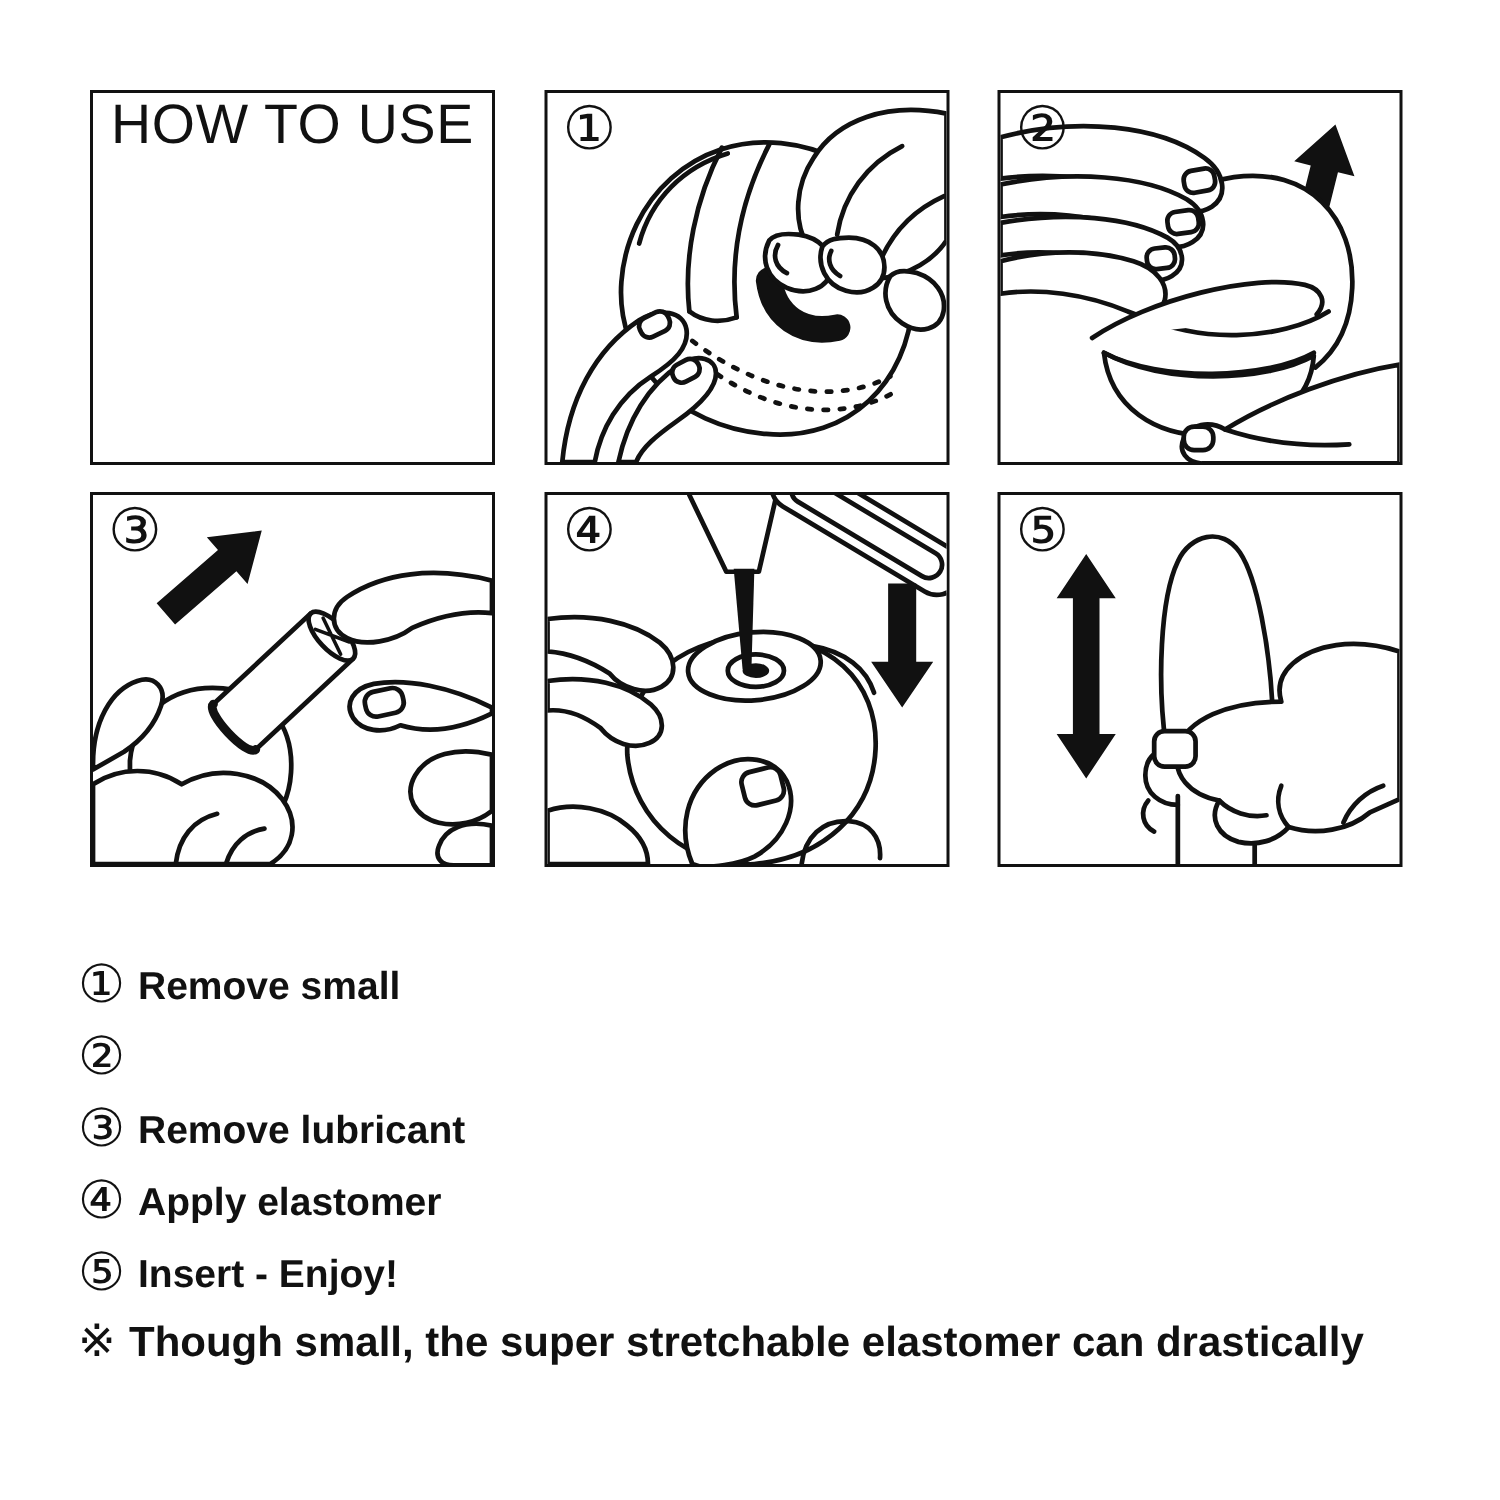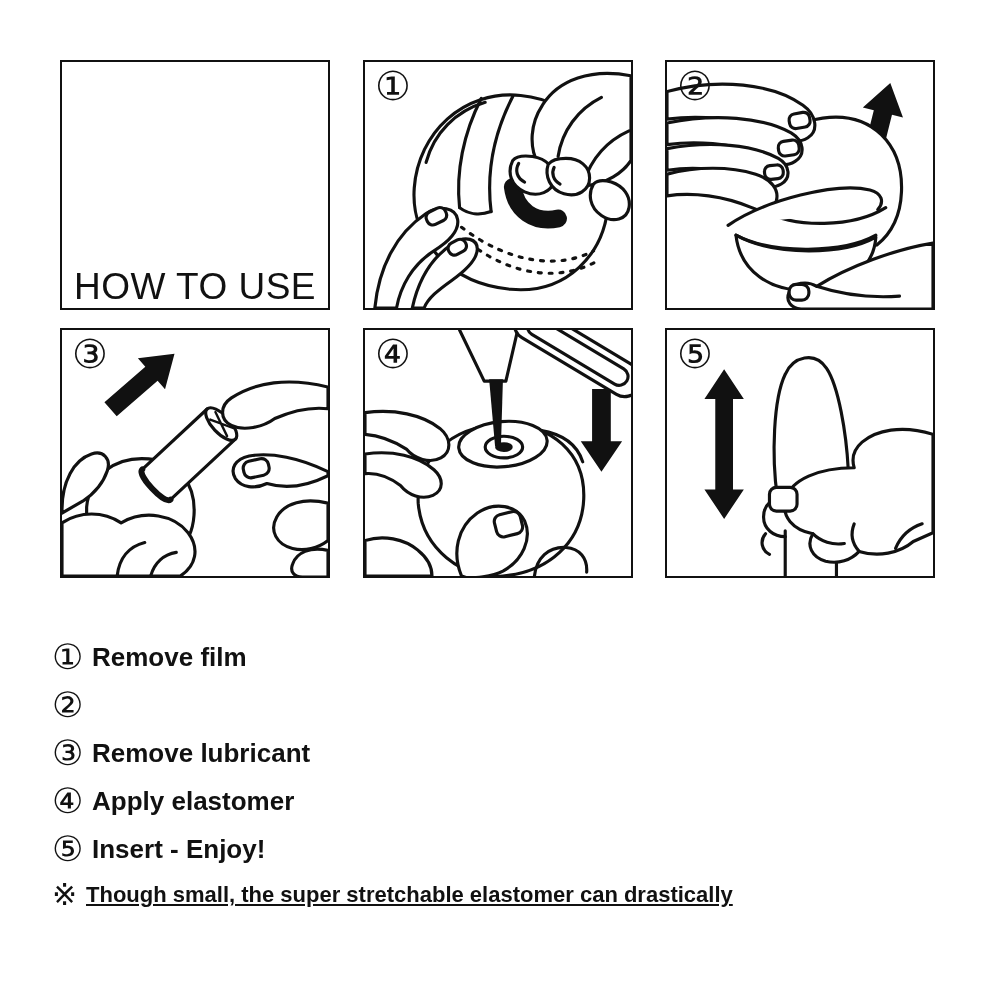--- a/index.html
+++ b/index.html
@@ -3,29 +3,29 @@
 <meta charset="utf-8">
 <style>
   html,body{margin:0;padding:0;background:#fff;}
   .stage{position:relative;width:1000px;height:1000px;background:#fff;
          font-family:"Liberation Sans",sans-serif;color:#111;overflow:hidden;}
   .panel{position:absolute;width:270px;height:250px;border:2px solid #111;
          box-sizing:border-box;background:#fff;}
   .panel svg{position:absolute;left:0;top:0;width:100%;height:100%;}
   .panel-num{position:absolute;top:4px;left:10px;line-height:1;
              font-family:"DejaVu Sans",sans-serif;font-size:40px;color:#111;z-index:2;}
-  .title-panel{display:flex;align-items:flex-end;justify-content:center;}
+  .title-panel{display:flex;align-items:flex-start;justify-content:center;}
   .title-panel .t{font-size:37px;font-weight:400;letter-spacing:.5px;white-space:nowrap;}
   .steps{position:absolute;left:52px;top:633px;}
   .step{display:flex;align-items:center;height:48px;}
   .step .m{font-family:"DejaVu Sans",sans-serif;font-size:35px;line-height:1;width:40px;}
   .step .l{font-size:26px;font-weight:700;}
   .note{position:absolute;left:52px;top:874px;display:flex;align-items:flex-start;width:910px;}
   .note .m{font-family:"DejaVu Sans",sans-serif;font-size:30px;line-height:42px;width:34px;flex:0 0 34px;}
-  .note .txt{font-size:22px;font-weight:700;line-height:42px;text-decoration:underline;}
+  .note .txt{font-size:28px;font-weight:700;line-height:42px;}
 </style>
 </head>
 <body>
 
 <div class="stage">
 
   <div class="panel title-panel" style="left:60px;top:60px;">
     <div class="t">HOW TO USE</div>
   </div>
 
@@ -146,21 +146,21 @@
         <path d="M148 207 C156 215 168 219 180 217"></path>
         <path d="M195 225 C188 217 186 207 190 197"></path>
         <path d="M232 222 C237 210 247 201 259 197"></path>
       </g>
     </svg>
   </div>
 
   <div class="steps">
     <div class="step">
       <span class="m">①</span>
-      <span class="l">Remove film</span>
+      <span class="l">Remove small</span>
     </div>
     <div class="step">
       <span class="m">②</span>
     </div>
     <div class="step">
       <span class="m">③</span>
       <span class="l">Remove lubricant</span>
     </div>
     <div class="step">
       <span class="m">④</span>

